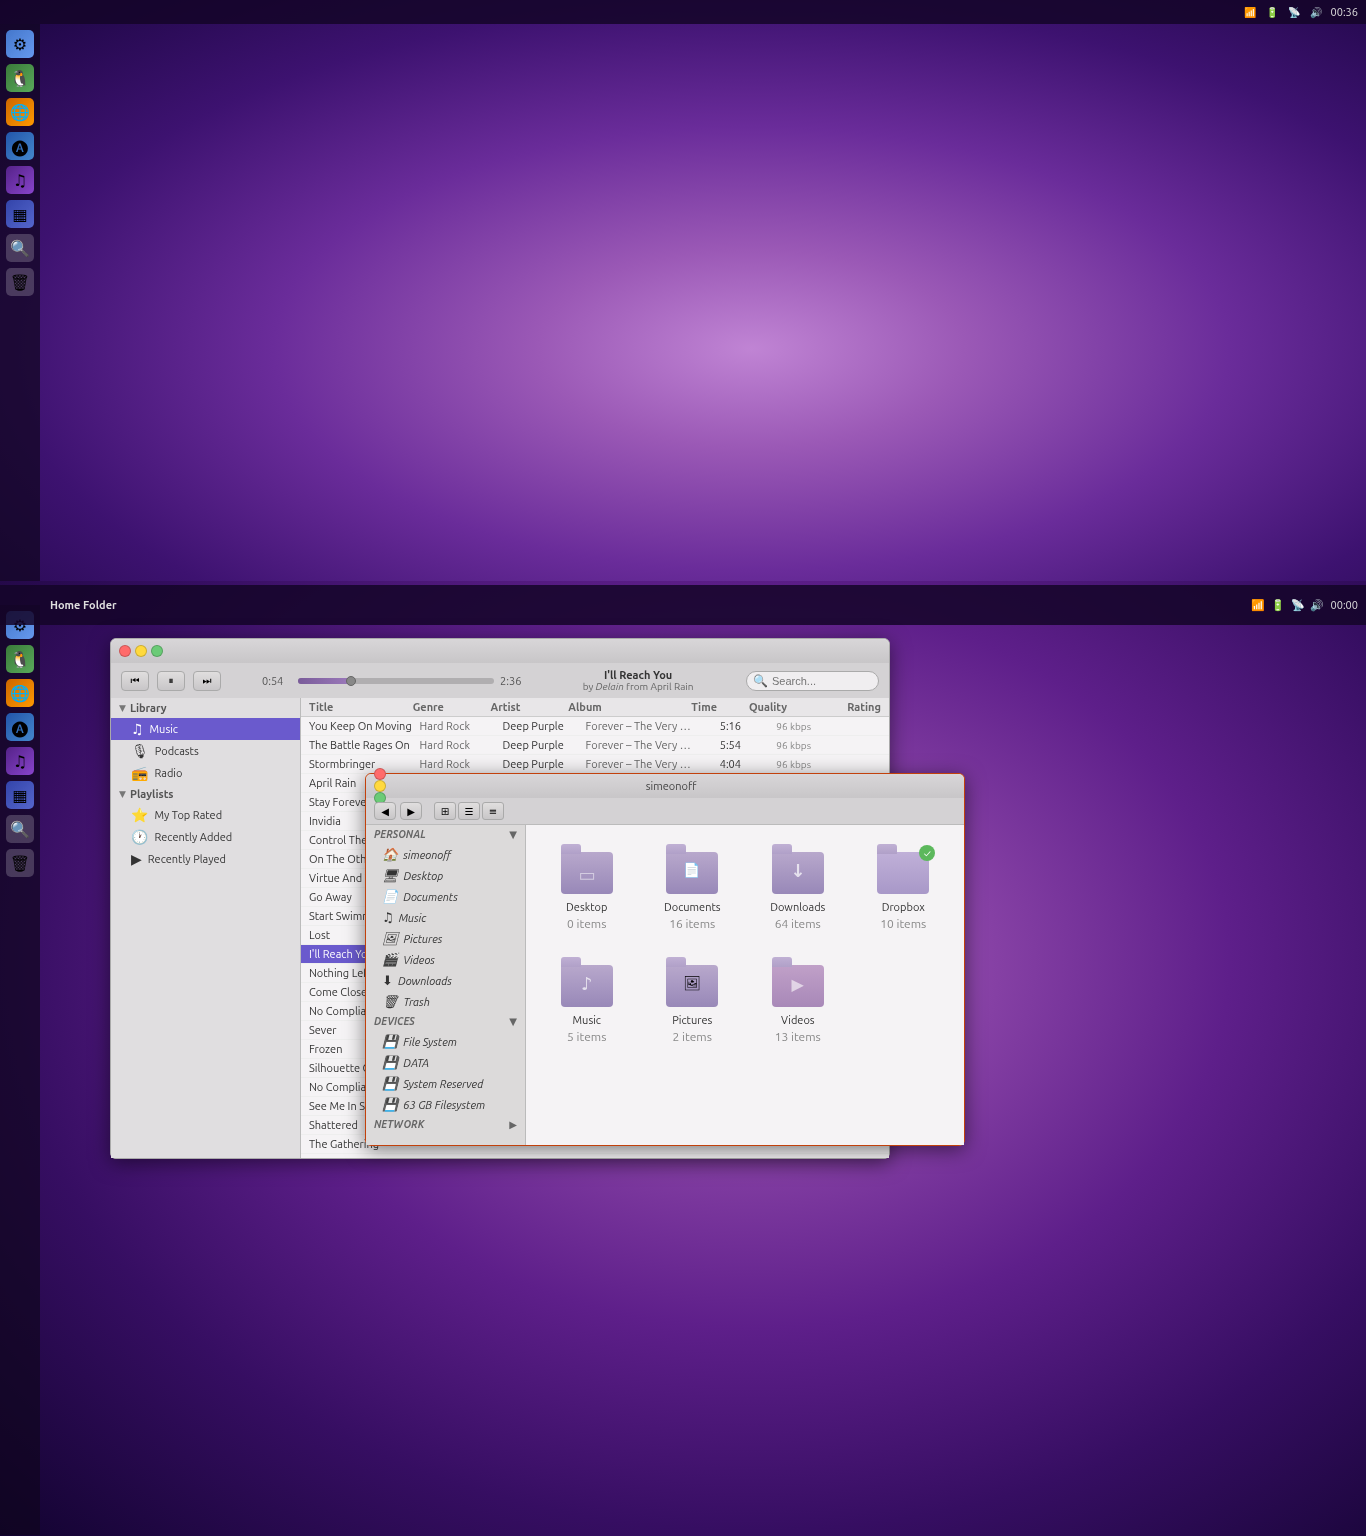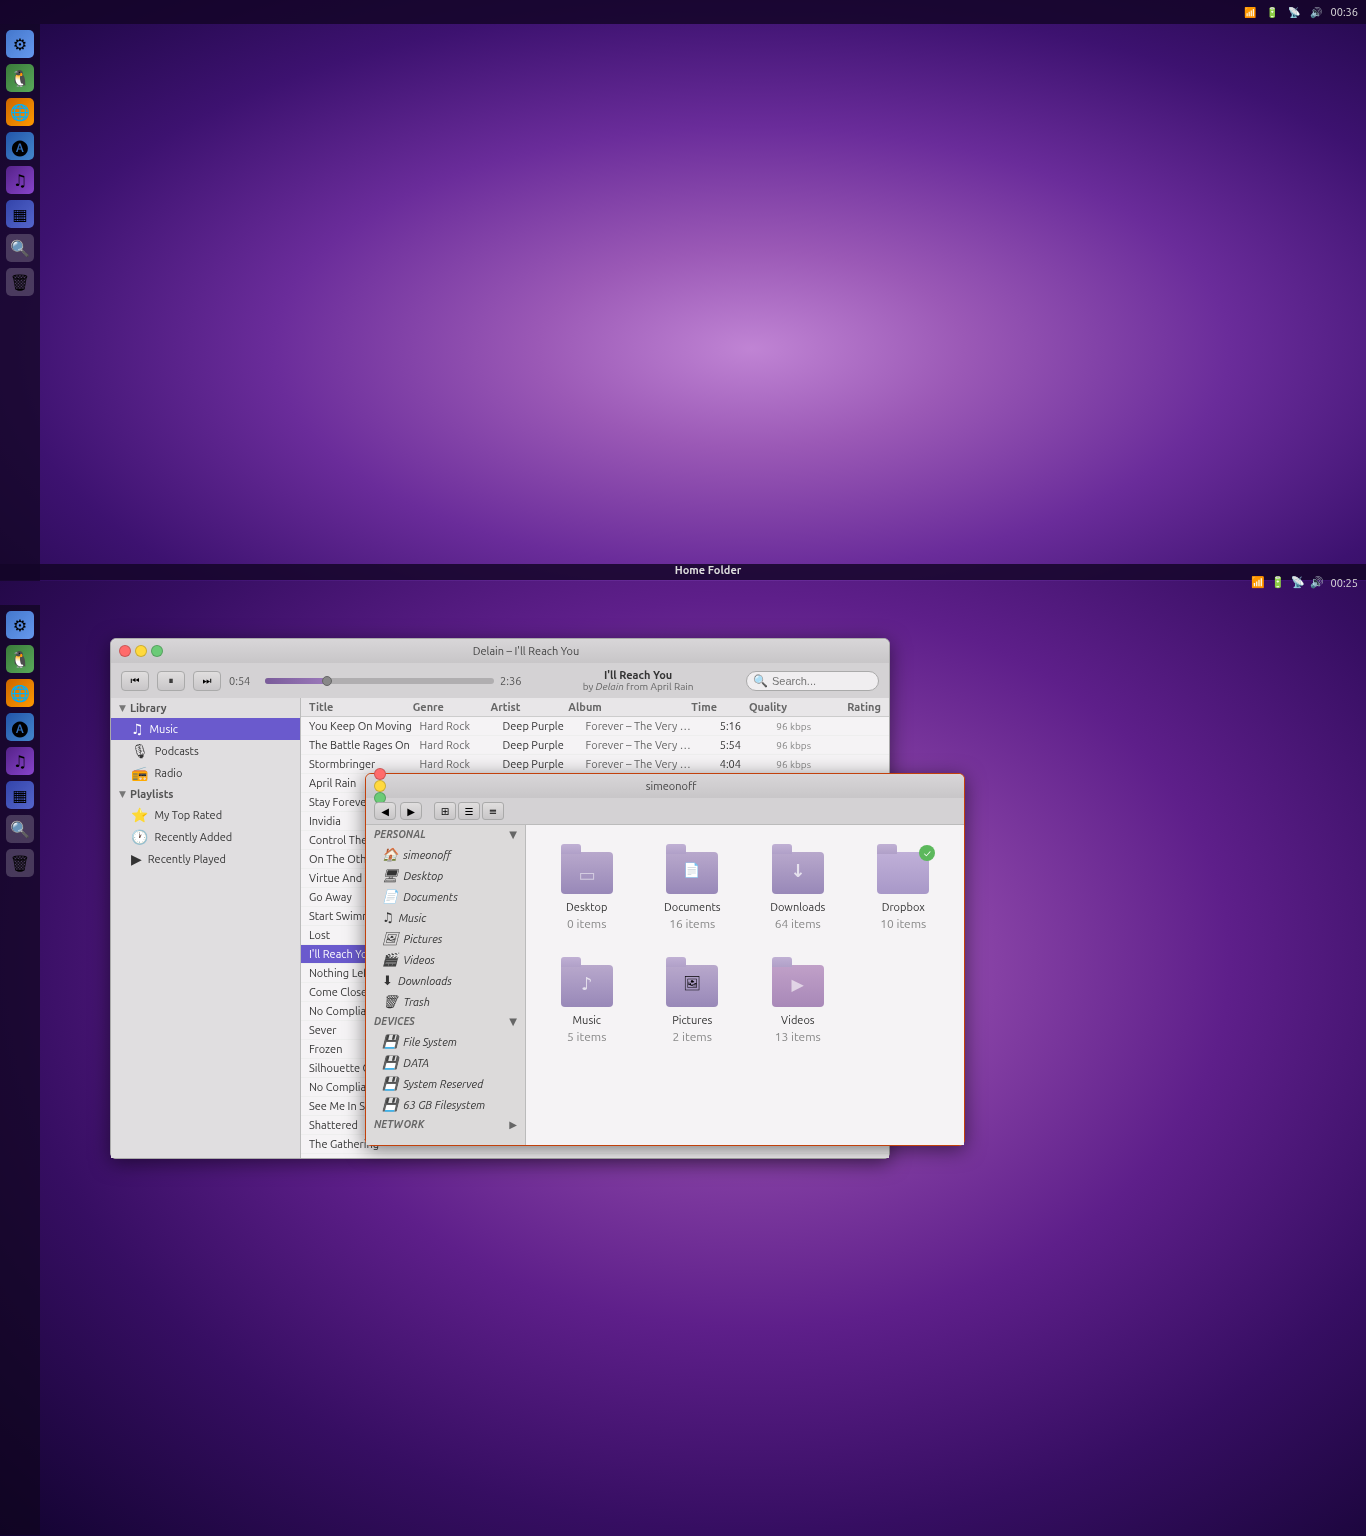--- a/index.html
+++ b/index.html
@@ -93,28 +93,27 @@
       border-radius: 5px;
       display: flex;
       align-items: center;
       justify-content: center;
       font-size: 16px;
     }
 
     
     #mid-panel {
       position: absolute;
-      top: 564px; left: 0;
+      top: 585px; left: 0;
       width: 1366px;
-      height: 16px;
+      height: 40px;
       background: rgba(20,5,40,0.85);
       display: flex;
       align-items: center;
       z-index: 100;
-      flex-direction: column;
     }
 
     #mid-panel .panel-title {
       color: #ddd;
       font-size: 11px;
       font-weight: bold;
       margin-left: 50px;
     }
 
     #mid-panel .panel-right {
@@ -212,20 +211,21 @@
       justify-content: center;
       cursor: pointer;
       font-size: 10px;
     }
 
     .progress-area {
       flex: 1;
       display: flex;
       align-items: center;
       gap: 6px;
+      margin-left: 33px;
     }
 
     .progress-time {
       font-size: 11px;
       color: #555;
       min-width: 30px;
     }
 
     .progress-bar-container {
       flex: 1;
@@ -700,21 +700,21 @@
   </div>
 </div>
 
 <div id="mid-panel">
   <span class="panel-title">Home Folder</span>
   <div class="panel-right">
     <span class="panel-icon">📶</span>
     <span class="panel-icon">🔋</span>
     <span class="panel-icon">📡</span>
     <span class="panel-icon">🔊</span>
-    <span>00:25</span>
+    <span>00:00</span>
   </div>
 </div>
 
 <div id="left-dock-bottom">
   <div class="dock-item">
     <div class="dock-item-icon" style="background: linear-gradient(135deg, #4477cc, #6699ee);">⚙</div>
   </div>
   <div class="dock-item">
     <div class="dock-item-icon" style="background: linear-gradient(135deg, #3a7a3a, #5aaa5a);">🐧</div>
   </div>
@@ -738,21 +738,20 @@
   </div>
 </div>
 
 <div id="music-player">
   <div class="title-bar">
     <div class="win-controls">
       <div class="win-btn close"></div>
       <div class="win-btn minimize"></div>
       <div class="win-btn maximize"></div>
     </div>
-    <div class="title-text">Delain – I'll Reach You</div>
   </div>
 
   <div class="player-controls">
     <div class="ctrl-btn">⏮</div>
     <div class="ctrl-btn">⏸</div>
     <div class="ctrl-btn">⏭</div>
 
     <div class="progress-area">
       <span class="progress-time">0:54</span>
       <div class="progress-bar-container">

